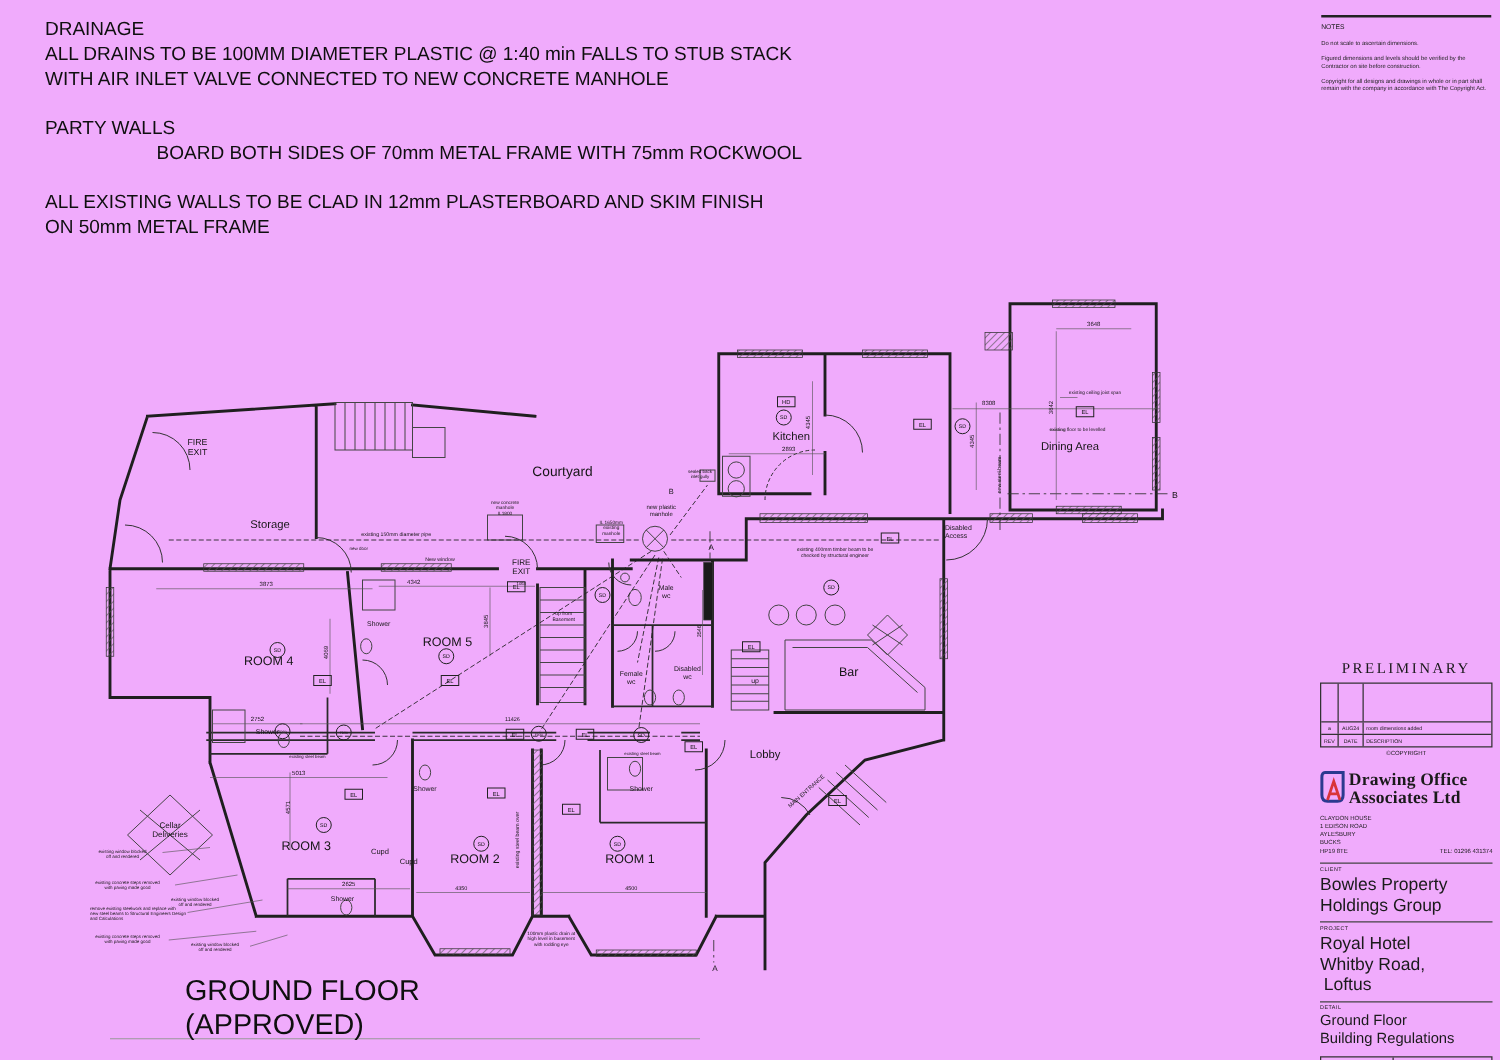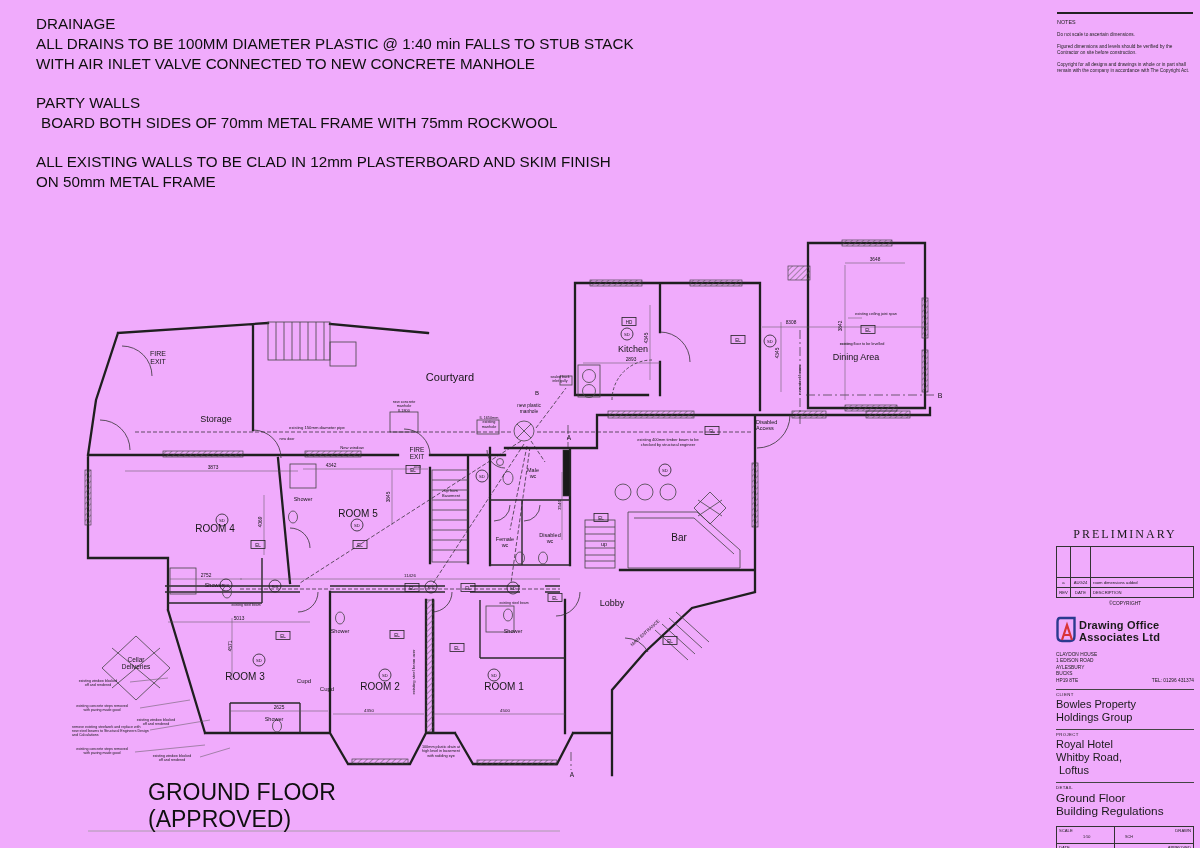--- a/index.html
+++ b/index.html
@@ -1,44 +1,44 @@
 <!DOCTYPE html>
 <html><head>
 <meta charset="utf-8">
 <style>
   html,body{margin:0;padding:0;background:#e8e8e8;}
   #sheet{position:relative;width:1200px;height:848px;background:#f0abfc;overflow:hidden;
          font-family:"Liberation Sans",sans-serif;color:#111;}
   
   #spec{position:absolute;left:36px;top:14px;width:690px;font-size:15.2px;line-height:1.32;color:#0f0f0f;}
   #spec .gap{margin-top:19px;}
-  #spec .ind{padding-left:5px;}
+  #spec .ind{padding-left:5px;text-align:center;}
   
   #plan-title{position:absolute;left:148px;top:779px;font-size:23px;line-height:1.18;color:#0f0f0f;}
   
   #notes-panel{position:absolute;left:1057px;top:12px;width:136px;border-top:2.5px solid #222;
                padding-top:5px;font-size:4.7px;line-height:1.3;color:#222;}
   #notes-panel .np-title{font-size:5.4px;margin-bottom:6px;}
   #notes-panel p{margin:0 0 6px 0;}
   
   #title-block{position:absolute;left:1056px;top:527px;width:138px;color:#1a1a1a;}
   .prelim{font-family:"Liberation Serif",serif;font-size:12px;letter-spacing:2px;text-align:center;}
   .rev-table{border:1px solid #333;margin-top:4px;font-size:4.2px;}
   .rt-row{display:flex;border-top:1px solid #333;height:9px;line-height:9px;}
   .rt-row.rt-top{border-top:none;height:30px;}
   .rt-c1{width:13px;border-right:1px solid #333;text-align:center;}
   .rt-c2{width:19px;border-right:1px solid #333;text-align:center;}
   .rt-c3{flex:1;padding-left:2px;}
   .copyright{text-align:center;font-size:4.8px;margin-top:3px;}
   .company{display:flex;gap:3px;margin-top:10px;align-items:center;}
-  .cname{font-size:11px;font-weight:bold;line-height:1.02;letter-spacing:0.2px;white-space:nowrap;}
+  .cname{font-size:14px;font-weight:bold;line-height:1.02;letter-spacing:0.2px;white-space:nowrap;font-family:Liberation Serif, serif;}
   .addr-row{display:flex;justify-content:space-between;align-items:flex-end;margin-top:5px;font-size:4.8px;line-height:1.35;}
   .tb-sec{border-top:1px solid #444;margin-top:5px;padding-top:1.5px;}
   .tb-label{font-size:4.3px;letter-spacing:0.4px;}
-  .tb-val{font-size:11px;line-height:1.18;margin-top:1.5px;}
+  .tb-val{font-size:14px;line-height:1.18;margin-top:1.5px;}
   .tb-val-big{font-size:11.8px;line-height:1.15;margin-top:2px;}
   .grid-table{border:1px solid #333;margin-top:7px;font-size:4.2px;}
   .gt-row{display:flex;border-top:1px solid #333;position:relative;}
   .gt-row:first-child{border-top:none;}
   .gt-r12{height:16px;}
   .gt-r3{height:23px;}
   .gt-c1{width:57px;border-right:1px solid #333;position:relative;}
   .gt-c2{flex:1;position:relative;}
   .gt-c3{width:15px;border-left:1px solid #333;display:flex;flex-direction:column;}
   .gt-lab{position:absolute;left:2px;top:1px;font-size:4.2px;}

